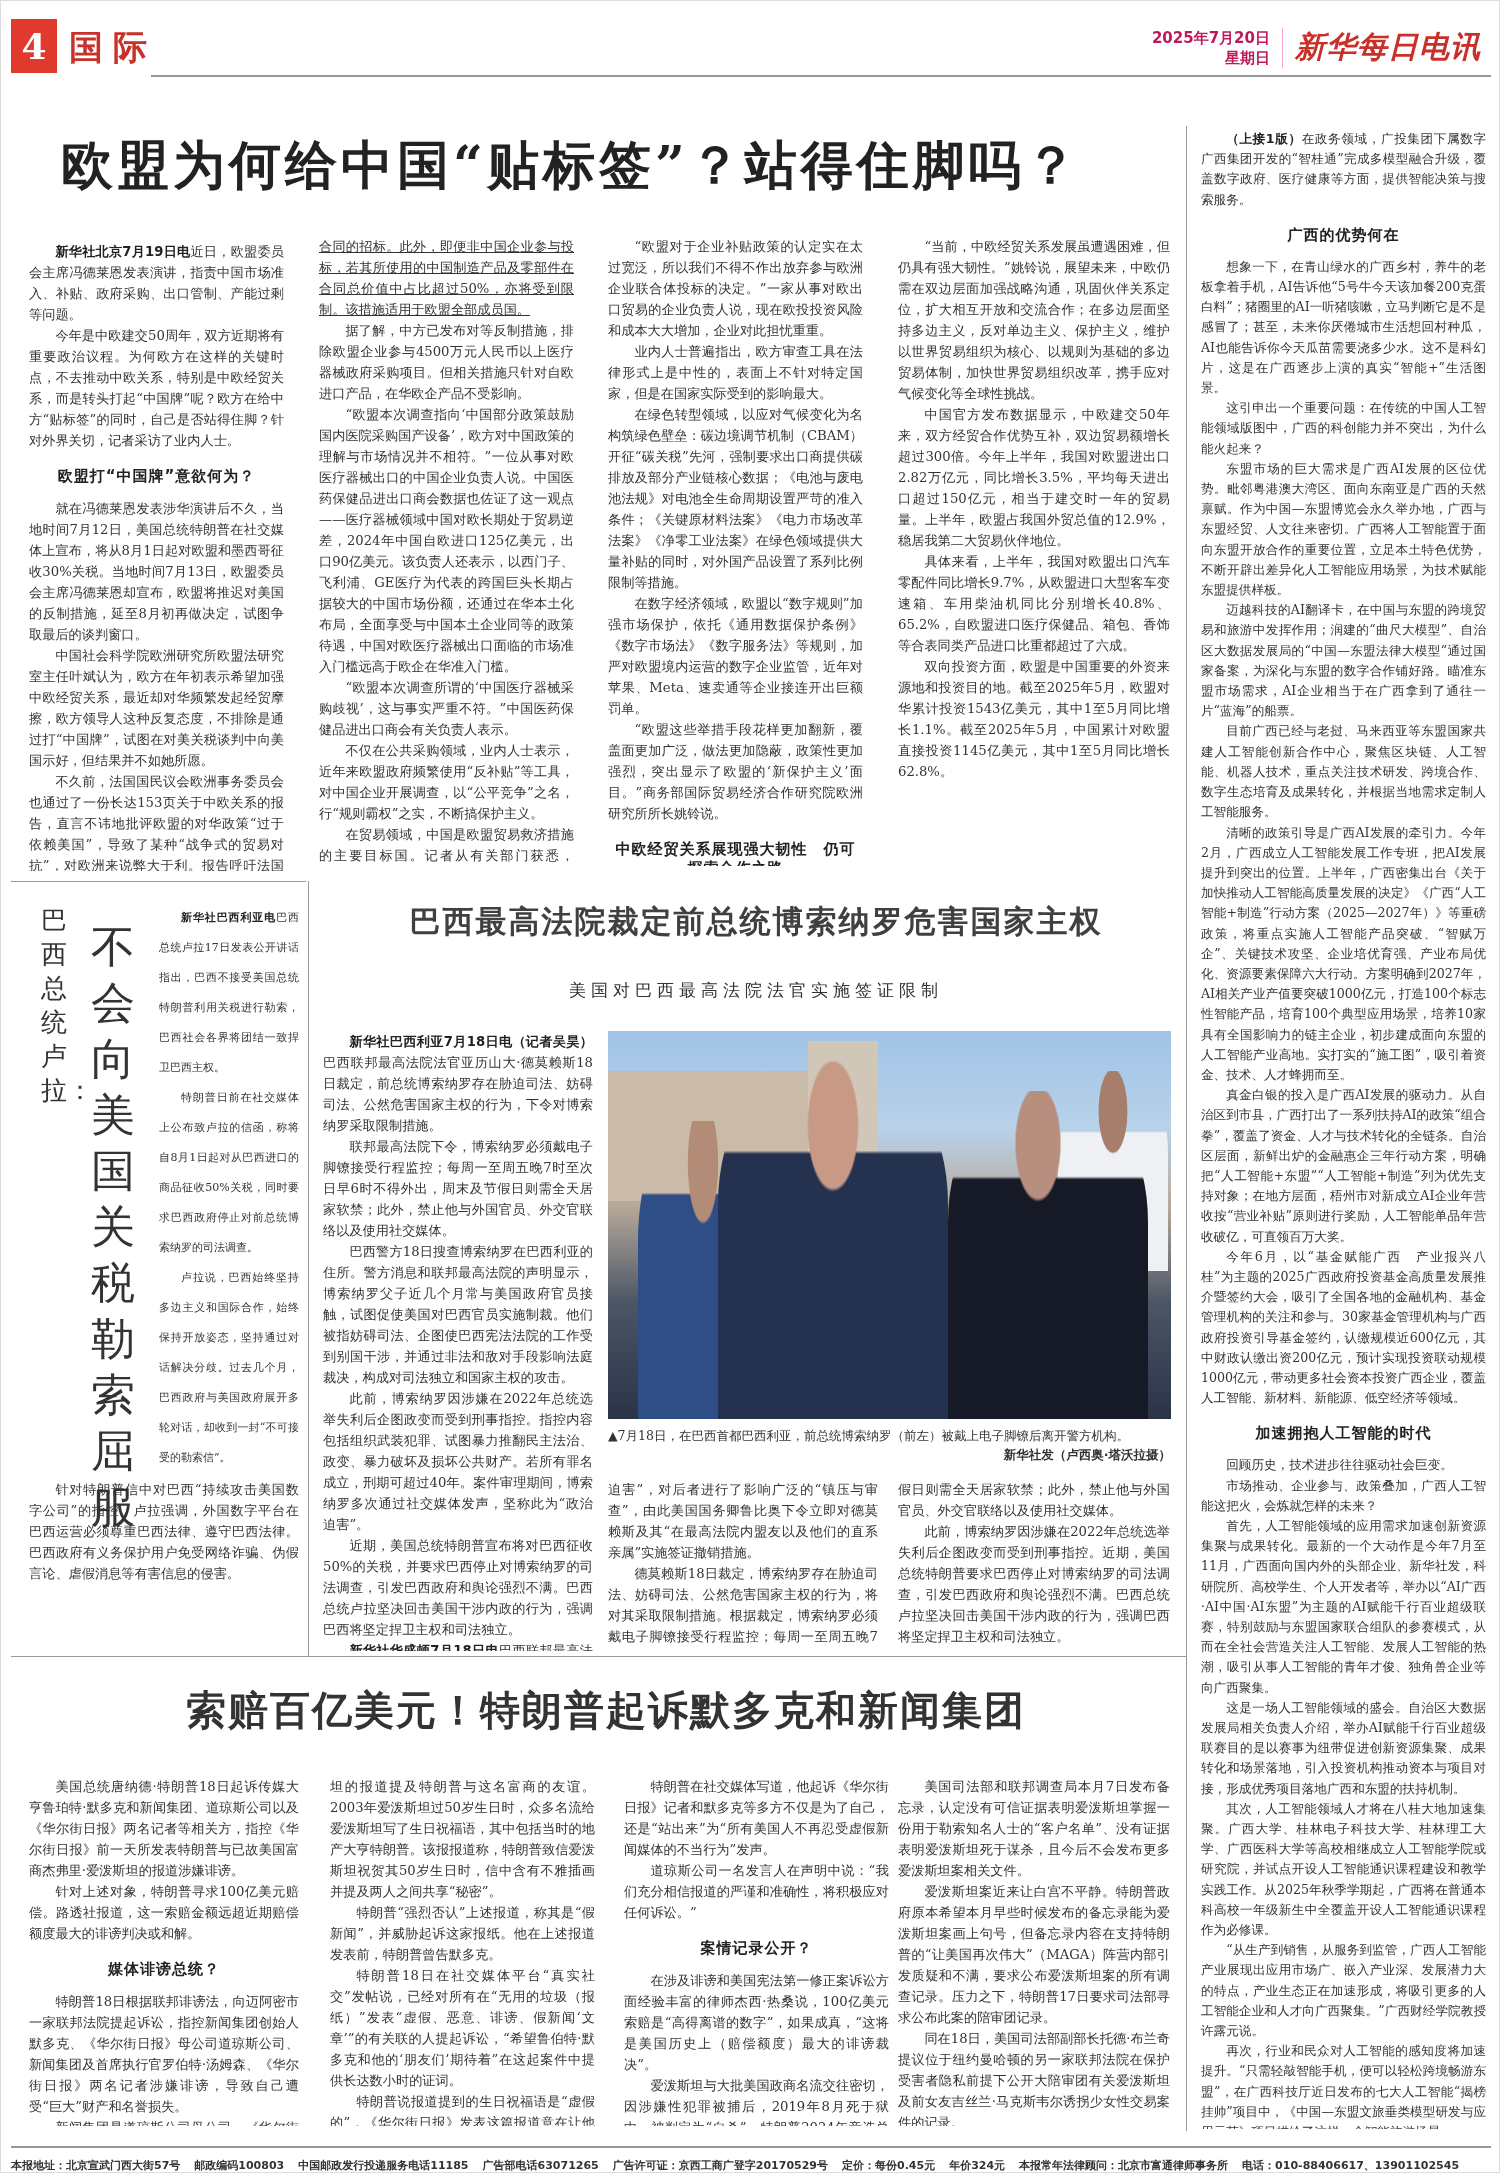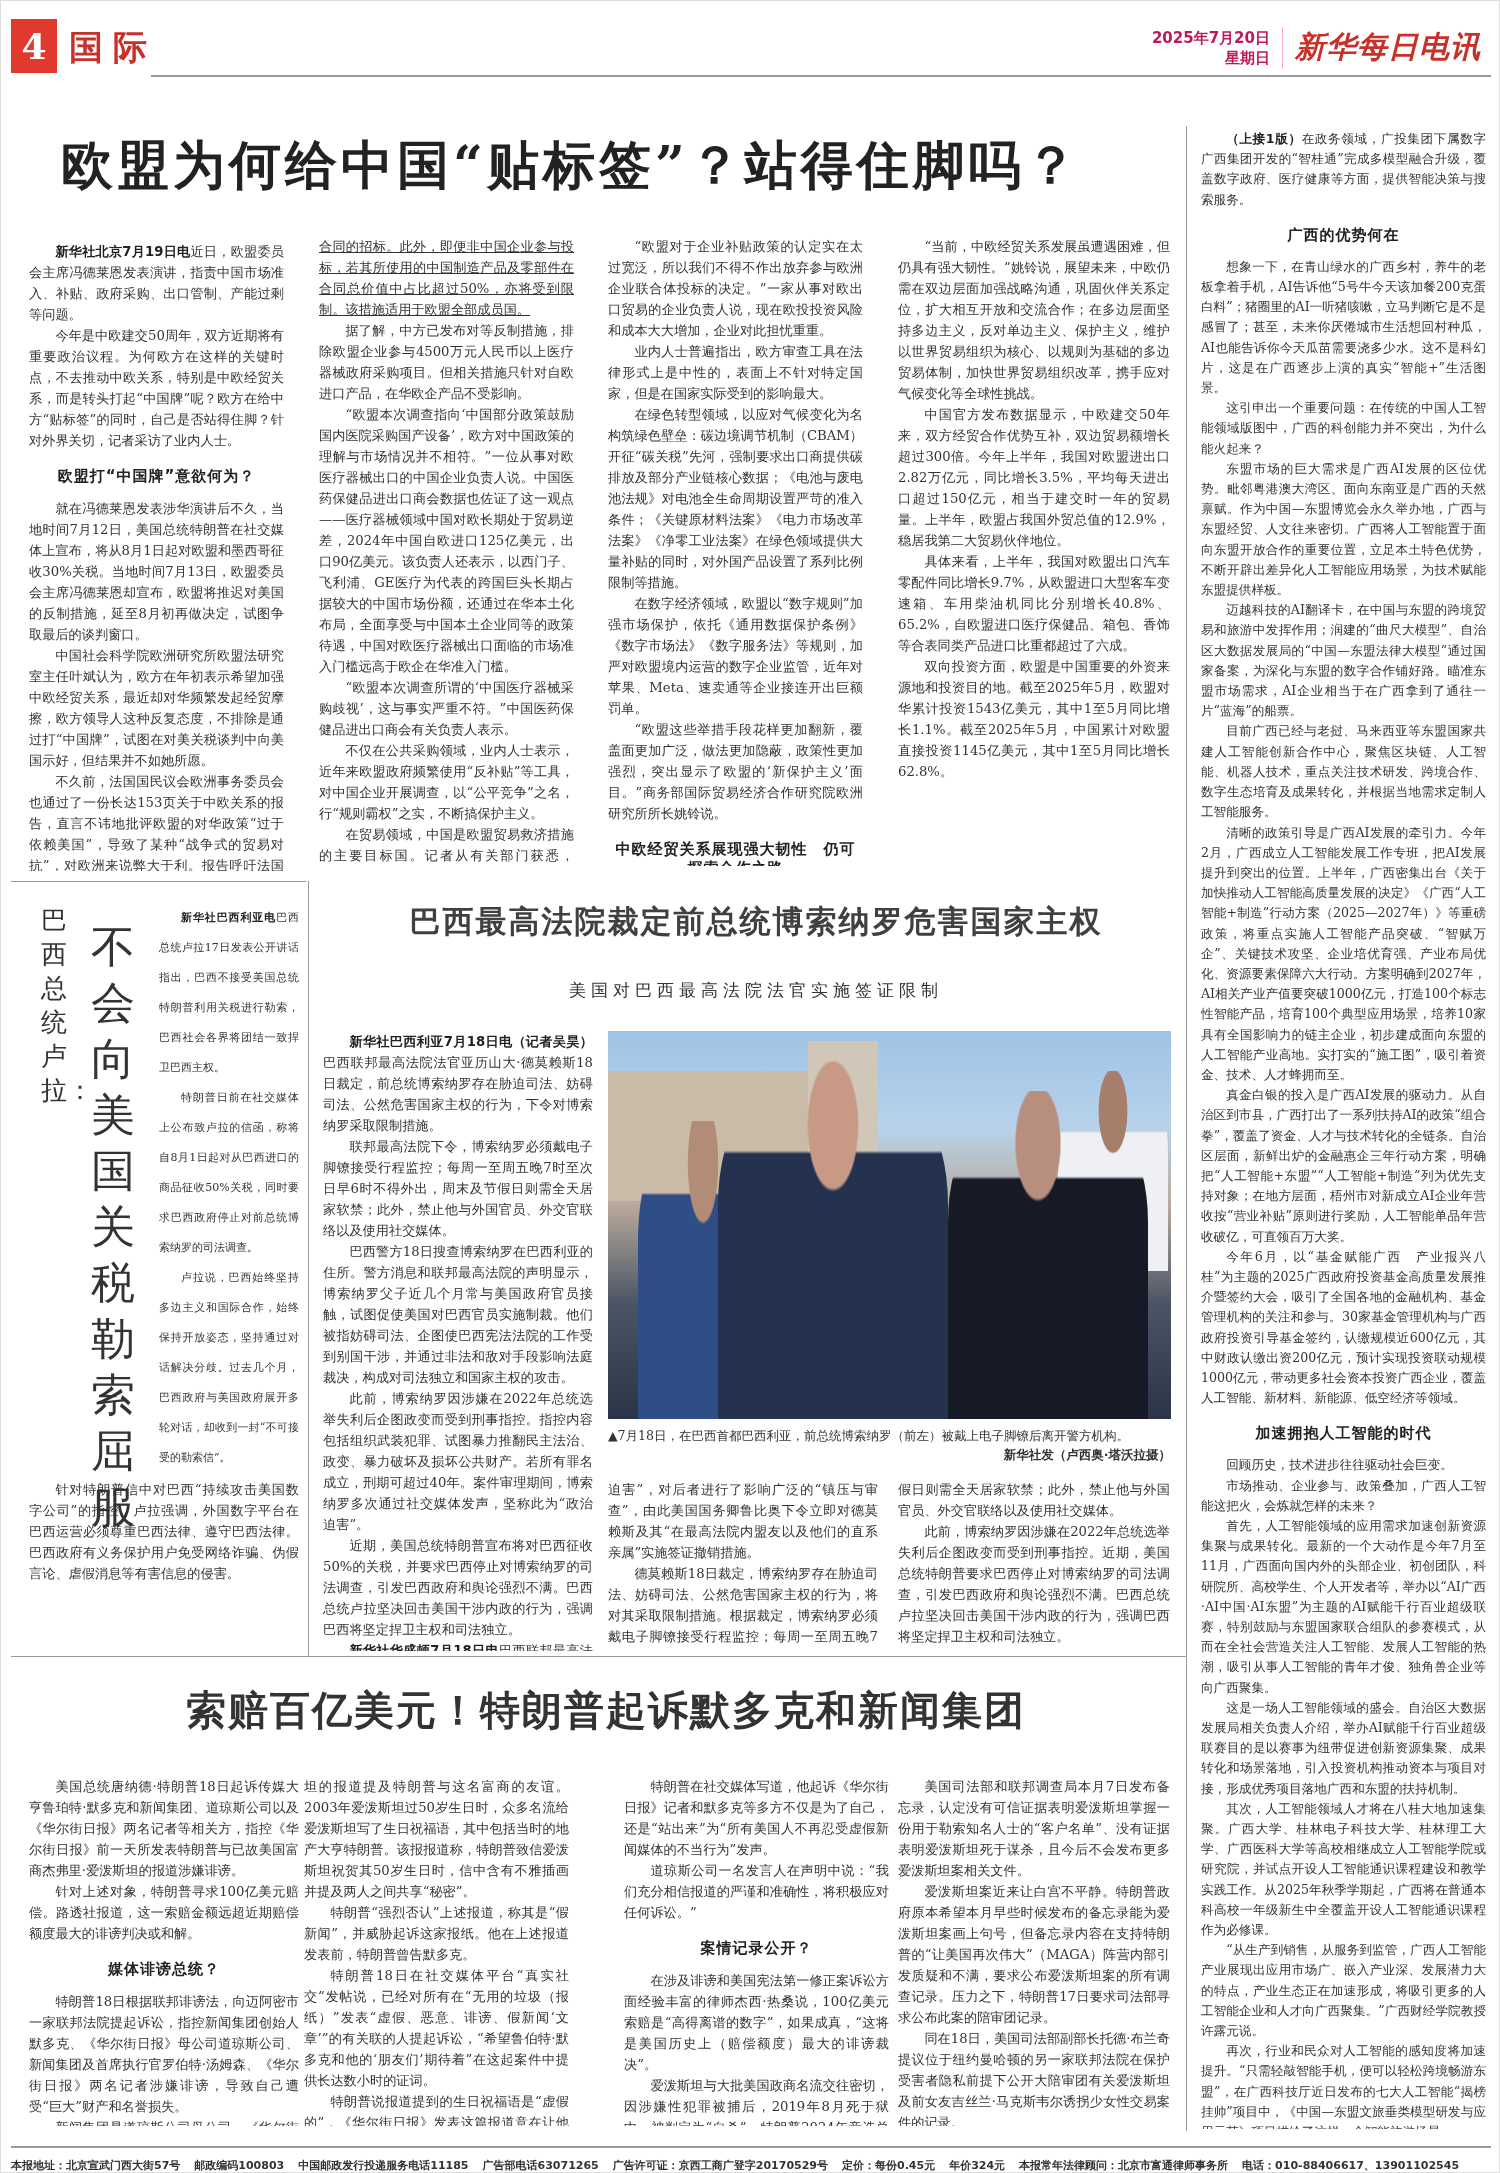--- a/index.html
+++ b/index.html
@@ -113,21 +113,21 @@
       <p><span>这引申出一个重要问题：在传统的中国人工智能领域版图中，广西的科创能力并不突出，为什么能火起来？</span></p>
       <p><span>东盟市场的巨大需求是广西AI发展的区位优势。毗邻粤港澳大湾区、面向东南亚是广西的天然禀赋。作为中国—东盟博览会永久举办地，广西与东盟经贸、人文往来密切。广西将人工智能置于面向东盟开放合作的重要位置，立足本土特色优势，不断开辟出差异化人工智能应用场景，为技术赋能东盟提供样板。</span></p>
       <p><span>迈越科技的AI翻译卡，在中国与东盟的跨境贸易和旅游中发挥作用；润建的“曲尺大模型”、自治区大数据发展局的“中国—东盟法律大模型”通过国家备案，为深化与东盟的数字合作铺好路。瞄准东盟市场需求，AI企业相当于在广西拿到了通往一片“蓝海”的船票。</span></p>
       <p><span>目前广西已经与老挝、马来西亚等东盟国家共建人工智能创新合作中心，聚焦区块链、人工智能、机器人技术，重点关注技术研发、跨境合作、数字生态培育及成果转化，并根据当地需求定制人工智能服务。</span></p>
       <p><span>清晰的政策引导是广西AI发展的牵引力。今年2月，广西成立人工智能发展工作专班，把AI发展提升到突出的位置。上半年，广西密集出台《关于加快推动人工智能高质量发展的决定》《广西“人工智能+制造”行动方案（2025—2027年）》等重磅政策，将重点实施人工智能产品突破、“智赋万企”、关键技术攻坚、企业培优育强、产业布局优化、资源要素保障六大行动。方案明确到2027年，AI相关产业产值要突破1000亿元，打造100个标志性智能产品，培育100个典型应用场景，培养10家具有全国影响力的链主企业，初步建成面向东盟的人工智能产业高地。实打实的“施工图”，吸引着资金、技术、人才蜂拥而至。</span></p>
       <p><span>真金白银的投入是广西AI发展的驱动力。从自治区到市县，广西打出了一系列扶持AI的政策“组合拳”，覆盖了资金、人才与技术转化的全链条。自治区层面，新鲜出炉的金融惠企三年行动方案，明确把“人工智能+东盟”“人工智能+制造”列为优先支持对象；在地方层面，梧州市对新成立AI企业年营收按“营业补贴”原则进行奖励，人工智能单品年营收破亿，可直领百万大奖。</span></p>
       <p><span>今年6月，以“基金赋能广西　产业报兴八桂”为主题的2025广西政府投资基金高质量发展推介暨签约大会，吸引了全国各地的金融机构、基金管理机构的关注和参与。30家基金管理机构与广西政府投资引导基金签约，认缴规模近600亿元，其中财政认缴出资200亿元，预计实现投资联动规模1000亿元，带动更多社会资本投资广西企业，覆盖人工智能、新材料、新能源、低空经济等领域。</span></p>
       <h3>加速拥抱人工智能的时代</h3>
       <p><span>回顾历史，技术进步往往驱动社会巨变。</span></p>
       <p><span>市场推动、企业参与、政策叠加，广西人工智能这把火，会炼就怎样的未来？</span></p>
-      <p><span>首先，人工智能领域的应用需求加速创新资源集聚与成果转化。最新的一个大动作是今年7月至11月，广西面向国内外的头部企业、初创团队，科研院所、高校学生、个人开发者等，举办以“AI广西·AI中国·AI东盟”为主题的AI赋能千行百业超级联赛，特别鼓励与东盟国家联合组队的参赛模式，从而在全社会营造关注人工智能、发展人工智能的热潮，吸引从事人工智能的青年才俊、独角兽企业等向广西聚集。</span></p>
+      <p><span>首先，人工智能领域的应用需求加速创新资源集聚与成果转化。最新的一个大动作是今年7月至11月，广西面向国内外的头部企业、新华社发，科研院所、高校学生、个人开发者等，举办以“AI广西·AI中国·AI东盟”为主题的AI赋能千行百业超级联赛，特别鼓励与东盟国家联合组队的参赛模式，从而在全社会营造关注人工智能、发展人工智能的热潮，吸引从事人工智能的青年才俊、独角兽企业等向广西聚集。</span></p>
       <p><span>这是一场人工智能领域的盛会。自治区大数据发展局相关负责人介绍，举办AI赋能千行百业超级联赛目的是以赛事为纽带促进创新资源集聚、成果转化和场景落地，引入投资机构推动资本与项目对接，形成优秀项目落地广西和东盟的扶持机制。</span></p>
       <p><span>其次，人工智能领域人才将在八桂大地加速集聚。广西大学、桂林电子科技大学、桂林理工大学、广西医科大学等高校相继成立人工智能学院或研究院，并试点开设人工智能通识课程建设和教学实践工作。从2025年秋季学期起，广西将在普通本科高校一年级新生中全覆盖开设人工智能通识课程作为必修课。</span></p>
       <p><span>“从生产到销售，从服务到监管，广西人工智能产业展现出应用市场广、嵌入产业深、发展潜力大的特点，产业生态正在加速形成，将吸引更多的人工智能企业和人才向广西聚集。”广西财经学院教授许露元说。</span></p>
       <p><span>再次，行业和民众对人工智能的感知度将加速提升。“只需轻敲智能手机，便可以轻松跨境畅游东盟”，在广西科技厅近日发布的七大人工智能“揭榜挂帅”项目中，《中国—东盟文旅垂类模型研发与应用示范》项目描绘了这样一个智能旅游场景。</span></p>
     </div>
 
   <div class="vert-small">巴西总统卢拉：</div>
   <div class="vert-big">不会向美国关税勒索屈服</div>
   <div class="col" id="a2" style="left: 158px; top: 902px; width: 140px; font-size: 11px; line-height: 30px; height: 570px; overflow: hidden;">
       <p><span class="lead-tag">新华社巴西利亚电</span><span>巴西总统卢拉17日发表公开讲话指出，巴西不接受美国总统特朗普利用关税进行勒索，巴西社会各界将团结一致捍卫巴西主权。</span></p>
@@ -173,21 +173,21 @@
     </div>
 
   <div class="headline-3">索赔百亿美元！特朗普起诉默多克和新闻集团</div>
   <div class="col" id="a4c1" style="left: 28px; top: 1775px; width: 270px; height: 350px; overflow: hidden;">
       <p><span>美国总统唐纳德·特朗普18日起诉传媒大亨鲁珀特·默多克和新闻集团、道琼斯公司以及《华尔街日报》两名记者等相关方，指控《华尔街日报》前一天所发表特朗普与已故美国富商杰弗里·爱泼斯坦的报道涉嫌诽谤。</span></p>
       <p><span>针对上述对象，特朗普寻求100亿美元赔偿。路透社报道，这一索赔金额远超近期赔偿额度最大的诽谤判决或和解。</span></p>
       <h3>媒体诽谤总统？</h3>
       <p><span>特朗普18日根据联邦诽谤法，向迈阿密市一家联邦法院提起诉讼，指控新闻集团创始人默多克、《华尔街日报》母公司道琼斯公司、新闻集团及首席执行官罗伯特·汤姆森、《华尔街日报》两名记者涉嫌诽谤，导致自己遭受“巨大”财产和名誉损失。</span></p>
       <p><span>新闻集团是道琼斯公司母公司，《华尔街日报》是新闻集团旗下报纸，这一传媒集团由默多克掌管。</span></p>
     </div>
-  <div class="col" id="a4c2" style="left: 303px; top: 1775px; width: 265px; height: 350px; overflow: hidden;">
+  <div class="col" id="a4c2" style="left: 329px; top: 1775px; width: 265px; height: 350px; overflow: hidden;">
       <p style="text-indent: 0px;"><span>坦的报道提及特朗普与这名富商的友谊。2003年爱泼斯坦过50岁生日时，众多名流给爱泼斯坦写了生日祝福语，其中包括当时的地产大亨特朗普。该报报道称，特朗普致信爱泼斯坦祝贺其50岁生日时，信中含有不雅插画并提及两人之间共享“秘密”。</span></p>
       <p><span>特朗普“强烈否认”上述报道，称其是“假新闻”，并威胁起诉这家报纸。他在上述报道发表前，特朗普曾告默多克。</span></p>
       <p><span>特朗普18日在社交媒体平台“真实社交”发帖说，已经对所有在“无用的垃圾（报纸）”发表“虚假、恶意、诽谤、假新闻‘文章’”的有关联的人提起诉讼，“希望鲁伯特·默多克和他的‘朋友们’期待着”在这起案件中提供长达数小时的证词。</span></p>
       <p><span>特朗普说报道提到的生日祝福语是“虚假的”，《华尔街日报》发表这篇报道意在让他名誉受损。起诉书写道，《华尔街日报》的报道没有说明被告是否获得祝福语的复印件，是否看到过，是否有人向被告描述过，或者有其他任何可以表明报道可信性的情况。</span></p>
     </div>
   <div class="col" id="a4c3" style="left: 607px; top: 1775px; width: 265px; height: 350px; overflow: hidden; margin-left: 16px;">
       <p><span>特朗普在社交媒体写道，他起诉《华尔街日报》记者和默多克等多方不仅是为了自己，还是“站出来”为“所有美国人不再忍受虚假新闻媒体的不当行为”发声。</span></p>
       <p><span>道琼斯公司一名发言人在声明中说：“我们充分相信报道的严谨和准确性，将积极应对任何诉讼。”</span></p>
       <h3>案情记录公开？</h3>
       <p><span>在涉及诽谤和美国宪法第一修正案诉讼方面经验丰富的律师杰西·热桑说，100亿美元索赔是“高得离谱的数字”，如果成真，“这将是美国历史上（赔偿额度）最大的诽谤裁决”。</span></p>

